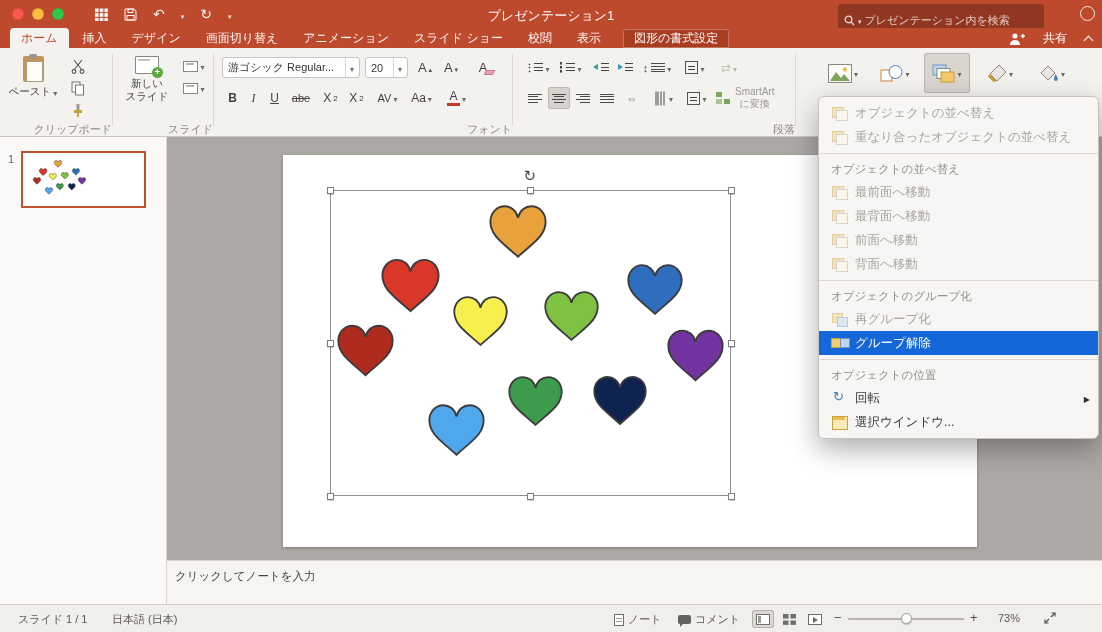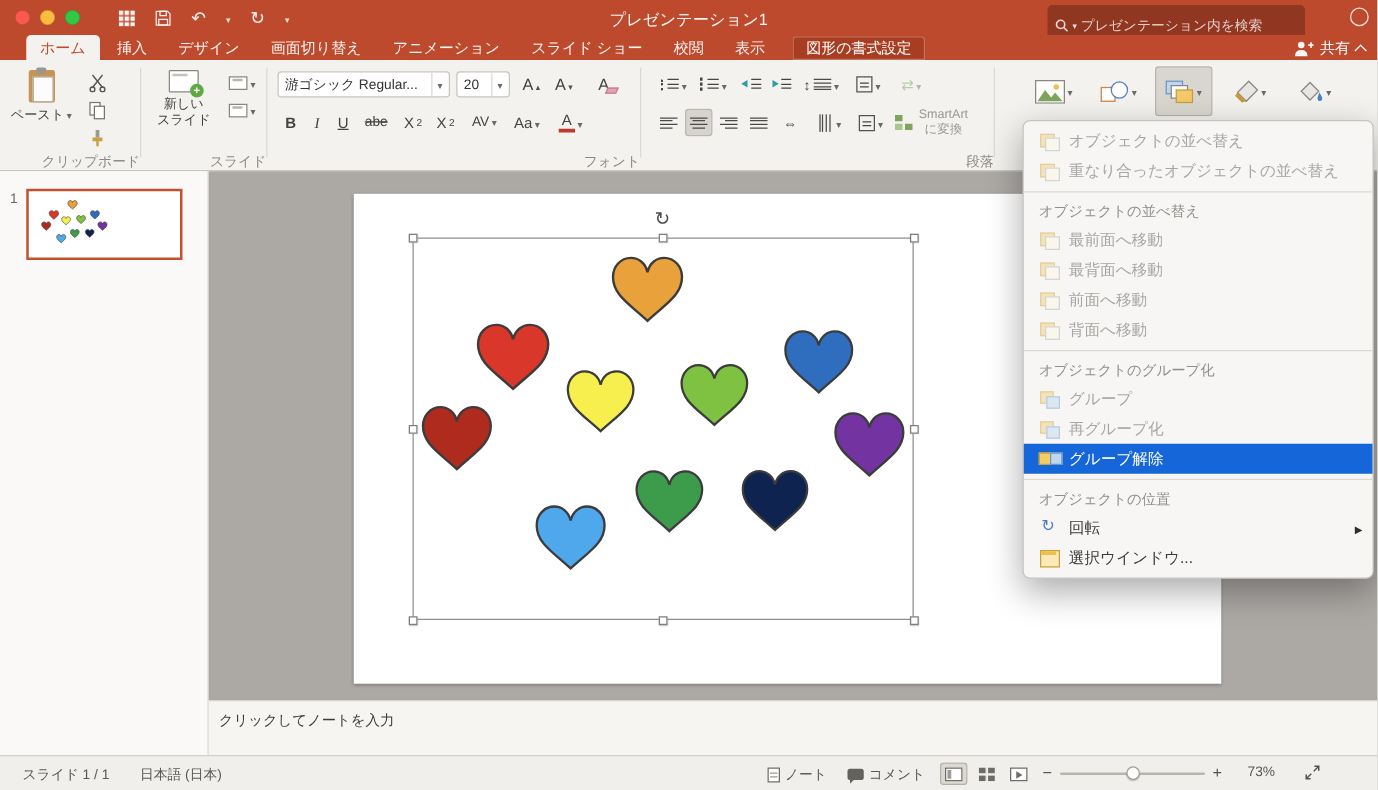--- a/index.html
+++ b/index.html
@@ -17,25 +17,25 @@
 .tbi{color:rgba(255,255,255,.92);font-size:14px;line-height:18px;display:flex;align-items:center;gap:2px}
 .ic-grid{width:13px;height:13px;background-image:linear-gradient(rgba(255,255,255,.95),rgba(255,255,255,.95));background-size:3.6px 3.6px;background-repeat:space}
 .ic-undo::before{content:"↶"}
 .ic-redo::before{content:"↻"}
 .wcaret::before{content:"▾";font-size:7px;color:rgba(255,255,255,.85)}
 #tb-title{position:absolute;left:0;top:7px;width:1102px;text-align:center;color:rgba(255,255,255,.96);font-size:13px;pointer-events:none}
 #tb-search{position:absolute;left:838px;top:4px;width:206px;height:32px;background:rgba(55,15,5,.33);border-radius:4px;display:flex;align-items:center;padding:0 6px;gap:3px;color:rgba(255,255,255,.75);font-size:11px;white-space:nowrap;overflow:hidden}
 #tb-avatar{position:absolute;left:1080px;top:6px;width:15px;height:15px;border-radius:50%;border:1.5px solid rgba(255,255,255,.85)}
 
 #tabbar{position:absolute;left:0;top:28px;width:1102px;height:20px;background:#BE4A2D}
-#tabs{position:absolute;left:21px;top:0;height:20px;display:flex;align-items:center;gap:3px}
+#tabs{position:absolute;left:10px;top:0;height:20px;display:flex;align-items:center;gap:3px}
 .tab{height:20px;display:flex;align-items:center;padding:0 11px;font-size:12px;color:rgba(255,255,255,.95);border-radius:4px 4px 0 0;white-space:nowrap}
 .tab.active{background:#F4F2EF;color:#BE4A2D}
 .tab.contextual{background:#A83D21;color:#fff;height:19px;margin-left:8px;border-radius:3px 3px 0 0;box-shadow:inset 0 0 0 1px rgba(255,255,255,.28)}
-#share{position:absolute;right:10px;top:2px;display:flex;align-items:center;gap:5px;color:#fff;font-size:12px}
+#share{position:absolute;right:10px;top:2px;display:flex;align-items:center;gap:18px;color:#fff;font-size:12px}
 .up-chev{width:7px;height:7px;border-left:1.5px solid #fff;border-top:1.5px solid #fff;transform:rotate(45deg);margin-top:3px}
 
 #ribbon{position:absolute;left:0;top:48px;width:1102px;height:89px;background:#F4F2EF;border-bottom:1px solid #CBC8C2}
 .vsep{position:absolute;top:6px;height:72px;width:1px;background:#DCD9D3}
 .grp-label{position:absolute;top:74px;font-size:11px;color:#8B8884;text-align:right}
 .rbtn{position:absolute;display:flex;align-items:center;justify-content:center;gap:2px;color:#45433F;border-radius:3px;font-size:12px}
 .bigbtn{position:absolute;display:flex;flex-direction:column;align-items:center;gap:3px;font-size:10.5px;color:#45433F;text-align:center}
 .combo{position:absolute;height:21px;background:#fff;border:1px solid #C9C5BF;border-radius:3px;display:flex;align-items:center;font-size:11px;color:#333;padding:0 5px;gap:4px;white-space:nowrap;overflow:hidden}
 .cdiv{width:1px;height:19px;background:#DCD9D3;margin-left:auto}
 .caret::before{content:"▾";font-size:8px;color:#6B6964;line-height:1}
@@ -546,24 +546,20 @@
         <span class="mlabel">前面へ移動</span>
       </div>
       <div class="mitem mdis">
         <span class="mi mi-stack"></span>
         <span class="mlabel">背面へ移動</span>
       </div>
       <div class="msep"></div>
       <div class="mhead">オブジェクトのグループ化</div>
       <div class="mitem mdis">
         <span class="mi mi-group"></span>
-        <span class="mlabel">グループ</span>
-      </div>
-      <div class="mitem mdis">
-        <span class="mi mi-group"></span>
         <span class="mlabel">再グループ化</span>
       </div>
       <div class="mitem mhl">
         <span class="mi mi-ungroup"></span>
         <span class="mlabel">グループ解除</span>
       </div>
       <div class="msep"></div>
       <div class="mhead">オブジェクトの位置</div>
       <div class="mitem">
         <span class="mi mi-rotate"></span>

